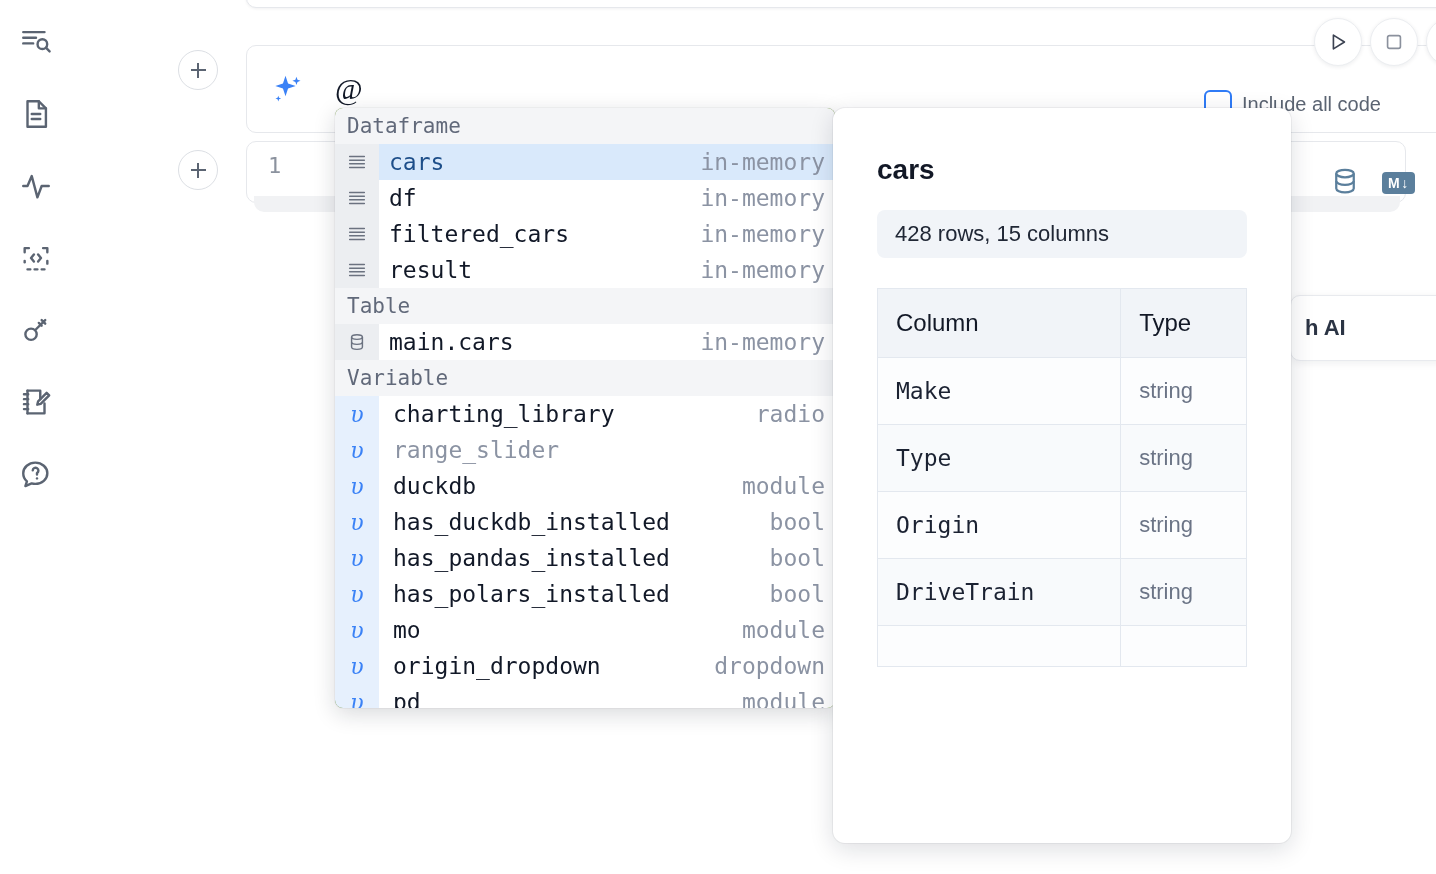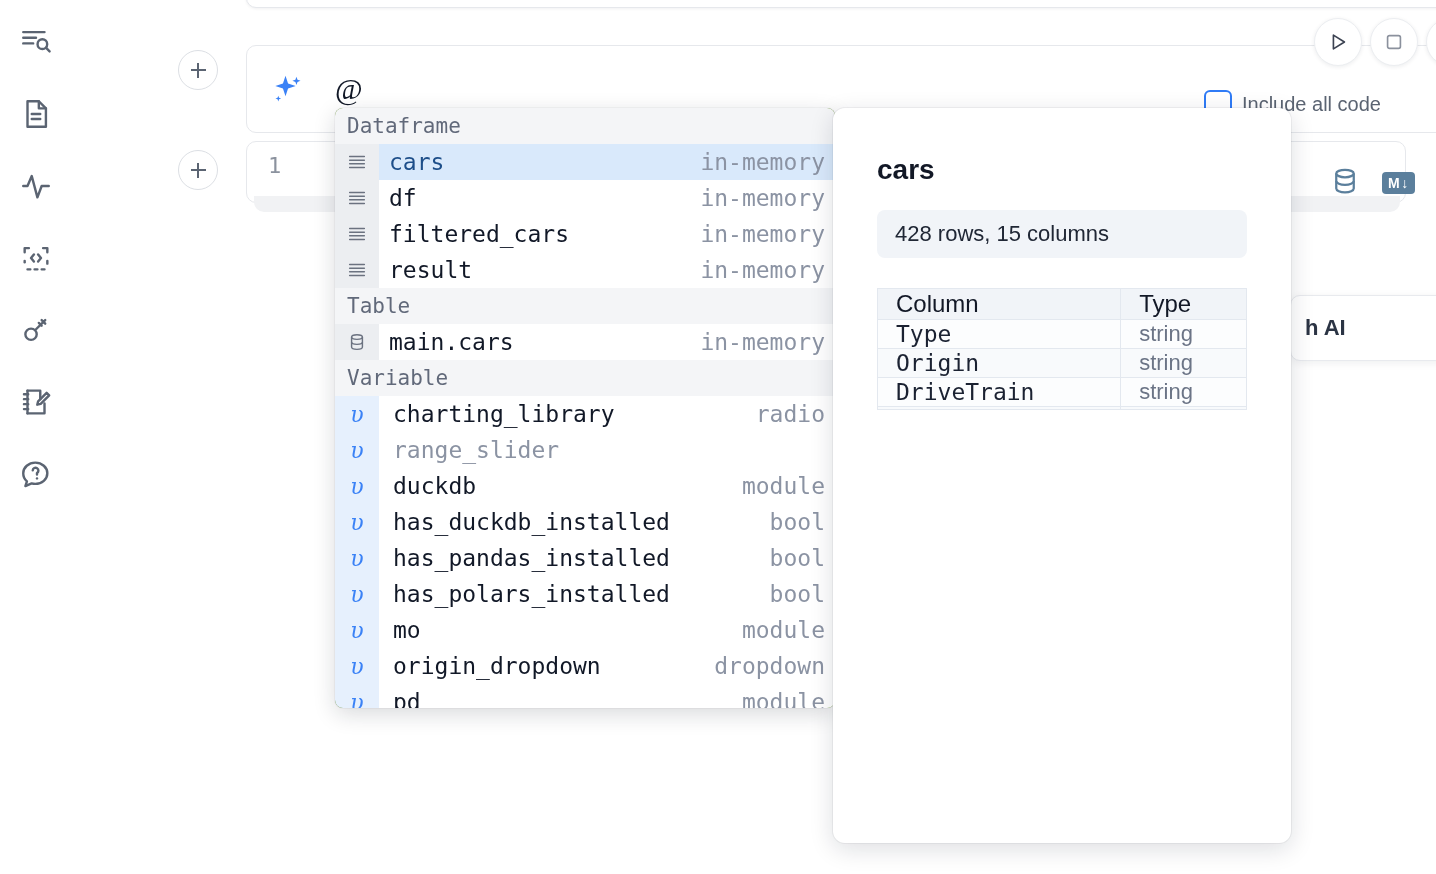--- a/index.html
+++ b/index.html
@@ -157,21 +157,21 @@
   }
   .d-title { margin-top: 46px; font-size: 28px; font-weight: 700; color:#121826; }
   .d-source { margin-top: 14px; font-size: 22px; color:#6b7486; }
   .d-pill {
     margin-top: 24px; height: 48px; background:#f1f4f8; border-radius: 8px;
     display:flex; align-items:center; padding-left: 18px;
     font-size: 22px; color:#202735;
   }
   .d-table { margin-top: 30px; width: 100%; border-collapse: collapse; }
   .d-table th, .d-table td {
-    border: 1px solid #e3e8ef; text-align:left; padding: 1px 18px;
+    border: 1px solid #e3e8ef; text-align:left; padding: 20px 18px;
   }
   .d-table th { background:#f1f4f8; font-size: 24px; font-weight: 400; color:#121826; }
   .d-table td.col {
     font-family:"DejaVu Sans Mono", monospace; font-size: 23px; color:#1b2232;
     background:#fcfdfe;
   }
   .d-table td.typ { font-size: 22px; color:#6b7486; background:#fcfdfe; }
   .d-table tr:nth-child(even) td { background:#f8fafc; }
 </style>
 </head>
@@ -414,20 +414,24 @@
     <div class="d-title">cars</div>
     <div class="d-pill">428 rows, 15 columns</div>
     <table class="d-table">
       <thead>
         <tr>
           <th>Column</th>
           <th>Type</th>
         </tr>
       </thead>
       <tbody id="details-rows">
+          <tr>
+            <td class="col">Make</td>
+            <td class="typ">string</td>
+          </tr>
           <tr>
             <td class="col">Type</td>
             <td class="typ">string</td>
           </tr>
           <tr>
             <td class="col">Origin</td>
             <td class="typ">string</td>
           </tr>
           <tr>
             <td class="col">DriveTrain</td>

